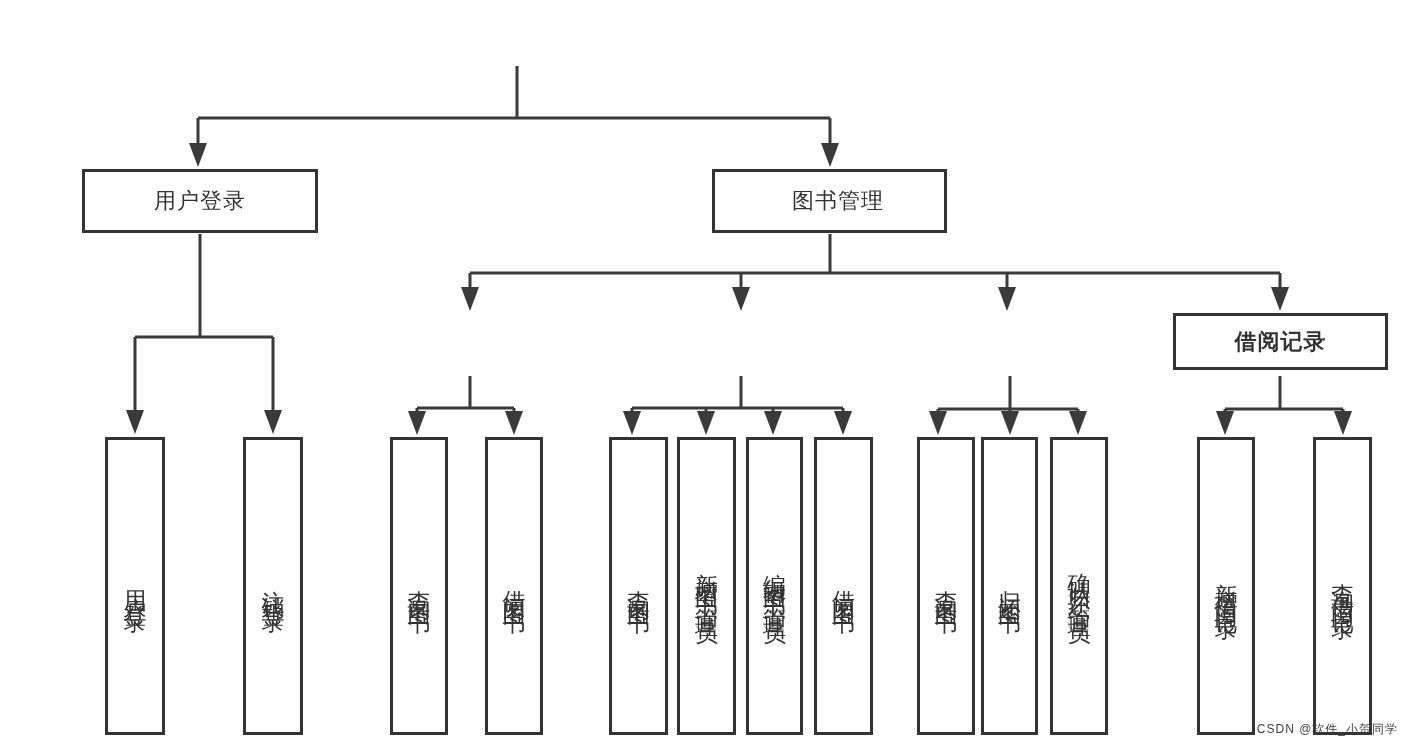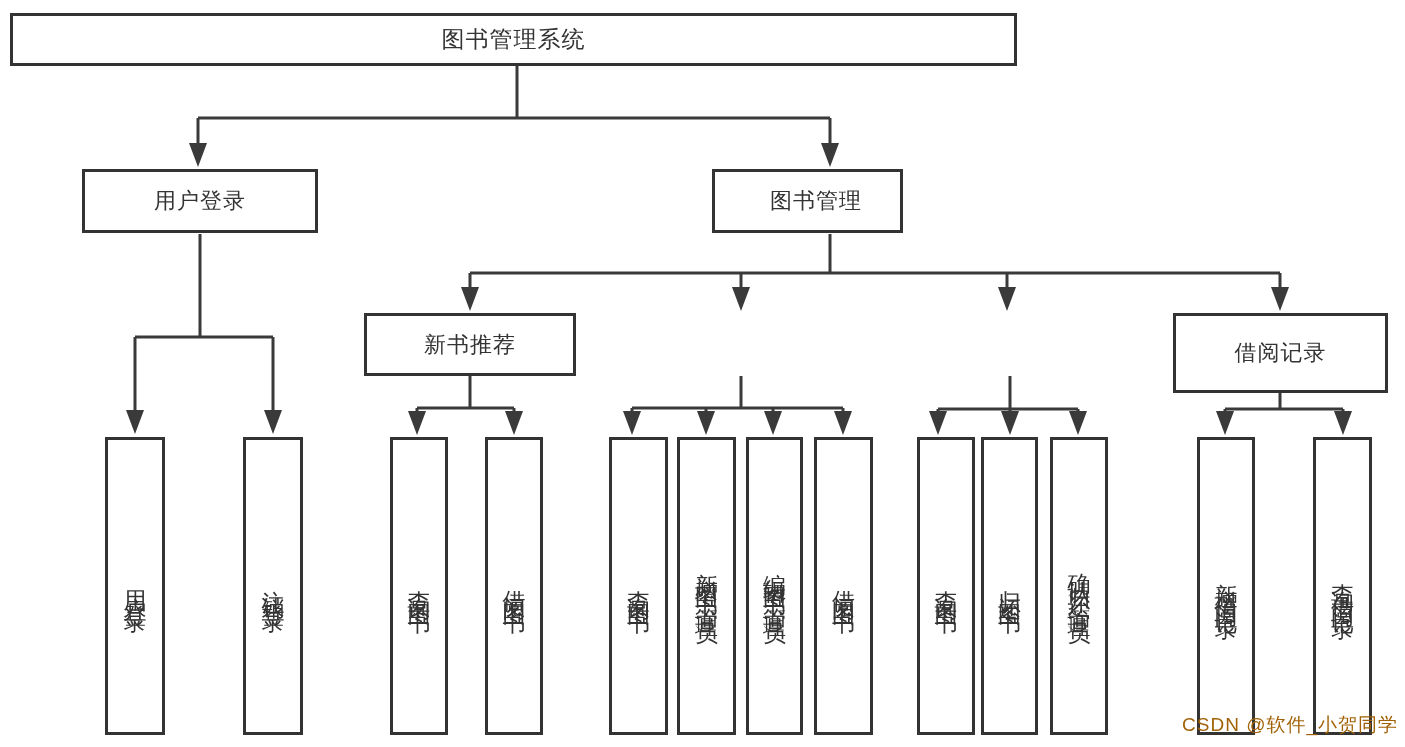--- a/index.html
+++ b/index.html
@@ -26,22 +26,22 @@
     writing-mode:vertical-lr;
     text-orientation:mixed;
     font-size:23px;
     line-height:1;
     letter-spacing:7px;
     color:#333333;
   }
   .watermark{
     position:absolute;
     right:7px;bottom:9px;
-    font-size:19px;
-    color:#a16207;
+    font-size:12px;
+    color:#404040;
     letter-spacing:1px;
     white-space:nowrap;
     margin-top:36px;
   }
 </style>
 </head>
 <body>
 
 <div class="stage">
 
@@ -78,35 +78,29 @@
       <polygon points="764,411 782,411 773,435"></polygon>
       <polygon points="834,411 852,411 843,435"></polygon>
       <polygon points="929,411 947,411 938,435"></polygon>
       <polygon points="1001,411 1019,411 1010,435"></polygon>
       <polygon points="1069,411 1087,411 1078,435"></polygon>
       <polygon points="1216,411 1234,411 1225,435"></polygon>
       <polygon points="1334,411 1352,411 1343,435"></polygon>
     </g>
   </svg>
 
-  <div class="box hbox root" style="left:10px;top:13px;width:1007px;height:53px;">
-    <span>图书管理系统</span>
-  </div>
 
   <div class="box hbox" style="left:82px;top:169px;width:236px;height:64px;">
     <span>用户登录</span>
   </div>
-  <div class="box hbox" style="left:712px;top:169px;width:191px;height:64px;padding-left:17px;">
+  <div class="box hbox" style="left:712px;top:169px;width:235px;height:64px;padding-left:17px;">
     <span>图书管理</span>
   </div>
 
-  <div class="box hbox" style="left:364px;top:313px;width:212px;height:63px;">
-    <span>新书推荐</span>
-  </div>
-  <div class="box hbox" style="left:1173px;top:313px;width:215px;height:80px;">
+  <div class="box hbox" style="left:1173px;top:313px;width:215px;height:57px;font-weight:bold;">
     <span>借阅记录</span>
   </div>
 
   <div class="box vbox" style="left:105px;width:60px;">
     <span class="vlabel">用户登录</span>
   </div>
   <div class="box vbox" style="left:243px;width:60px;">
     <span class="vlabel">注销登录</span>
   </div>
   <div class="box vbox" style="left:390px;width:58px;">

